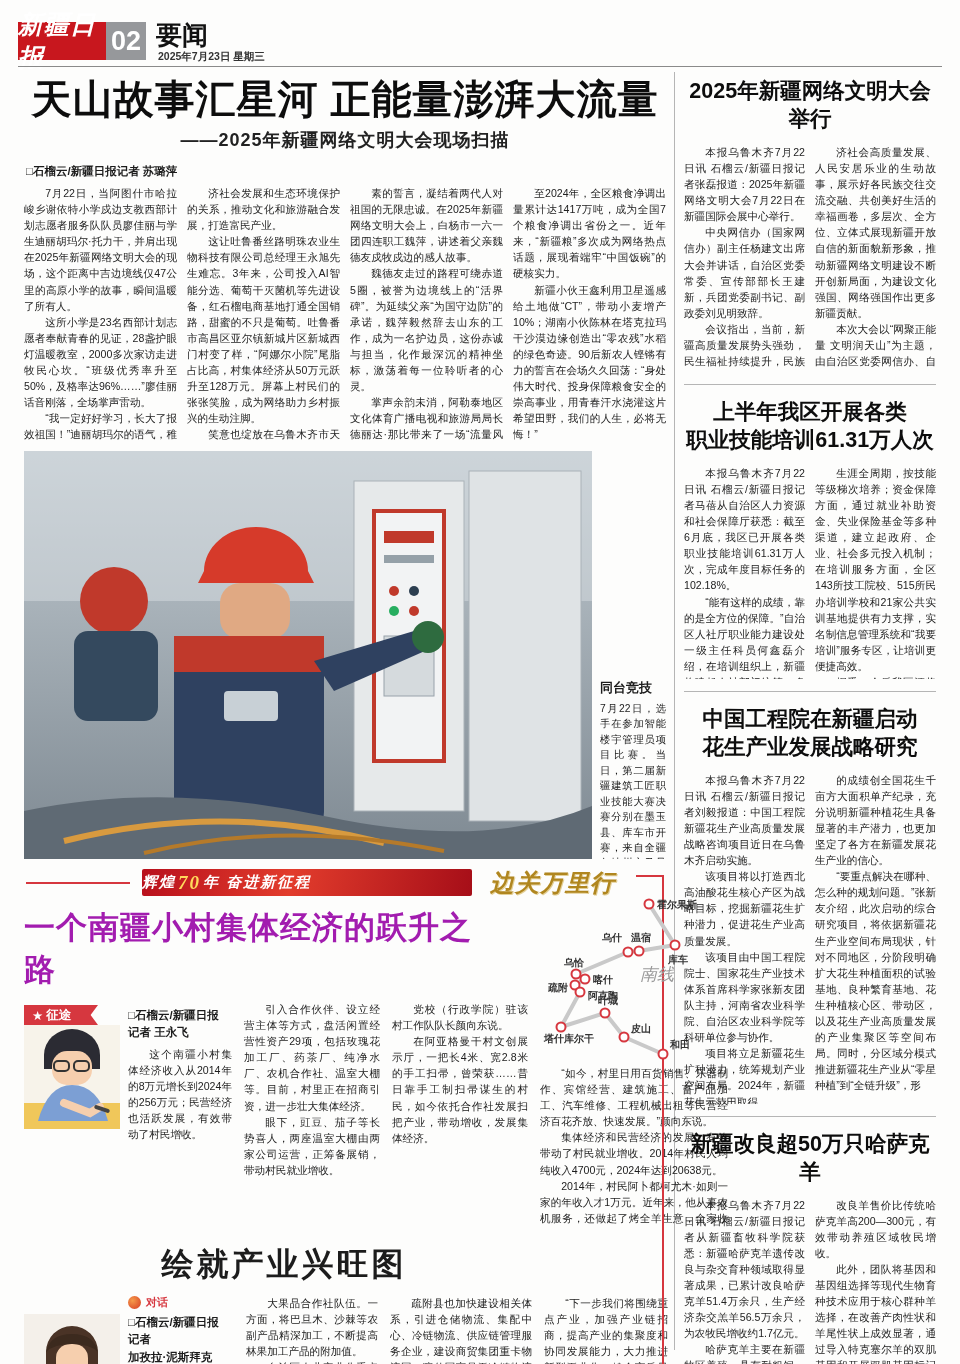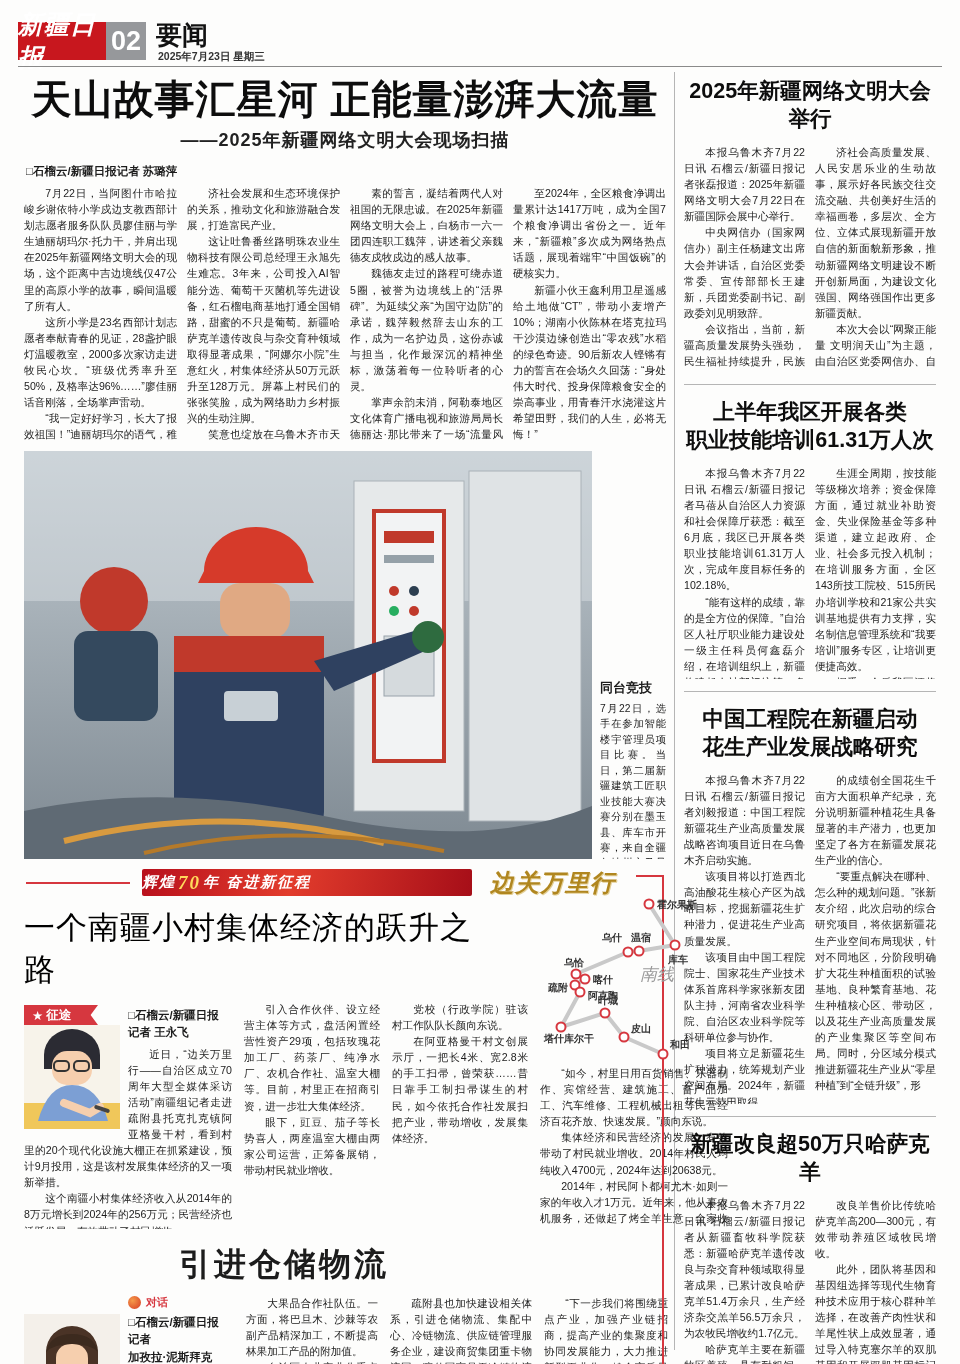--- a/index.html
+++ b/index.html
@@ -43,21 +43,21 @@
   .banner-row{position:relative;height:30px;}
   .banner-dash{position:absolute;left:2px;top:13px;width:104px;border-top:2px solid #d6373f;}
   .banner{position:absolute;left:118px;top:0;width:330px;height:27px;
           background:linear-gradient(100deg,#b8101c,#e23c2c 45%,#a60e18);border-radius:2px;
           display:flex;align-items:center;justify-content:flex-start;color:#fff;font-weight:bold;
           font-style:italic;font-size:15px;letter-spacing:2px;}
   .banner .y70{color:#ffd95c;font-size:19px;font-family:"Liberation Serif",serif;margin:0 2px;}
   .series-logo{position:absolute;left:466px;top:-2px;font-family:"Liberation Serif","DejaVu Serif",serif;
                font-style:italic;font-weight:bold;font-size:24px;color:#b0861f;letter-spacing:1px;
                text-shadow:1px 1px 0 #e3cf96;}
-  .feat-head{font-size:31px;font-weight:normal;color:#000000;margin:8px 0 10px;letter-spacing:1px;width:470px;}
+  .feat-head{font-size:31px;font-weight:bold;color:#a21caf;margin:8px 0 10px;letter-spacing:1px;width:470px;}
   .feat-cols{display:flex;gap:12px;height:228px;}
   .fcol1{width:208px;flex:none;overflow:hidden;}
   .fcol2,.fcol3{width:136px;flex:none;overflow:hidden;}
   .fcol4{width:188px;flex:none;overflow:hidden;margin-top:-116px;}
   .fcol1 p,.fcol2 p,.fcol3 p,.fcol4 p{margin:0;text-indent:2em;font-size:10.6px;line-height:1.52;text-align:justify;}
   .pennant{width:66px;height:20px;background:#d6373f;color:#fff;font-size:12.5px;font-weight:bold;
            display:flex;align-items:center;gap:3px;padding-left:8px;clip-path:polygon(0 0,100% 0,90% 50%,100% 100%,0 100%);}
   .avatar-box{float:left;width:96px;margin:4px 8px 2px 0;}
   .feat-byline{font-size:11.5px;font-weight:bold;line-height:1.5;margin:6px 0 4px 104px;}
   .map-box{width:188px;height:180px;position:relative;}
@@ -104,21 +104,21 @@
         <div class="ma-sub">——2025年新疆网络文明大会现场扫描</div>
         <div class="ma-byline">□石榴云/新疆日报记者 苏璐萍</div>
         <div class="body-cols ma-body">
           <div class="col">
               <p>7月22日，当阿图什市哈拉峻乡谢依特小学戍边支教西部计划志愿者服务队队员廖佳丽与学生迪丽胡玛尔·托力干，并肩出现在2025年新疆网络文明大会的现场，这个距离中吉边境线仅47公里的高原小学的故事，瞬间温暖了所有人。</p>
               <p>这所小学是23名西部计划志愿者奉献青春的见证，28盏护眼灯温暖教室，2000多次家访走进牧民心坎。“班级优秀率升至50%，及格率达96%……”廖佳丽话音刚落，全场掌声雷动。</p>
               <p>“我一定好好学习，长大了报效祖国！”迪丽胡玛尔的语气，稚嫩中透出坚定。</p>
             </div>
           <div class="col">
               <p>济社会发展和生态环境保护的关系，推动文化和旅游融合发展，打造富民产业。</p>
-              <p>这让吐鲁番丝路明珠农业生物科技有限公司总经理王永旭先生难忘。3年来，公司投入AI智能分选、葡萄干灭菌机等先进设备，红石榴电商基地打通全国销路，甜蜜的不只是葡萄。新疆哈萨克羊遗传改良与杂交育种领域取得显著成果，“阿娜尔小院”生意红火，村集体经济从50万元跃升至128万元。屏幕上村民们的张张笑脸，成为网络助力乡村振兴的生动注脚。</p>
+              <p>这让吐鲁番丝路明珠农业生物科技有限公司总经理王永旭先生难忘。3年来，公司投入AI智能分选、葡萄干灭菌机等先进设备，红石榴电商基地打通全国销路，甜蜜的不只是葡萄。吐鲁番市高昌区亚尔镇新城片区新城西门村变了样，“阿娜尔小院”尾脂占比高，村集体经济从50万元跃升至128万元。屏幕上村民们的张张笑脸，成为网络助力乡村振兴的生动注脚。</p>
               <p>笑意也绽放在乌鲁木齐市天山区二道桥街道固原巷社区居民阿布来提·吐尔逊的脸上。2022年7月，习近平总书记来到固原巷社区，在阿布来提·吐尔逊家中，仔细察看客厅、卧室、厨房等，同一家人围</p>
             </div>
           <div class="col">
               <p>素的誓言，凝结着两代人对祖国的无限忠诚。在2025年新疆网络文明大会上，白杨市一六一团四连职工魏萍，讲述着父亲魏德友戍牧戍边的感人故事。</p>
               <p>魏德友走过的路程可绕赤道5圈，被誉为边境线上的“活界碑”。为延续父亲“为国守边防”的承诺，魏萍毅然辞去山东的工作，成为一名护边员，这份赤诚与担当，化作最深沉的精神坐标，激荡着每一位聆听者的心灵。</p>
               <p>掌声余韵未消，阿勒泰地区文化体育广播电视和旅游局局长德丽达·那比带来了一场“流量风暴”：“一部《我的阿勒泰》斩获全网热搜142亿次浏览量！”如今，还原剧情的“影视同款”旅游线路深受游客喜爱，萌态可掬的小马“阿TAI”IP迅速走红，</p>
             </div>
           <div class="col">
               <p>至2024年，全区粮食净调出量累计达1417万吨，成为全国7个粮食净调出省份之一。近年来，“新疆粮”多次成为网络热点话题，展现着端牢“中国饭碗”的硬核实力。</p>
               <p>新疆小伙王鑫利用卫星遥感给土地做“CT”，带动小麦增产10%；湖南小伙陈林在塔克拉玛干沙漠边缘创造出“零农残”水稻的绿色奇迹。90后新农人铿锵有力的誓言在会场久久回荡：“身处伟大时代、投身保障粮食安全的崇高事业，用青春汗水浇灌这片希望田野，我们的人生，必将无悔！”</p>
@@ -207,21 +207,20 @@
                   <path d="M14 96 q10 -36 34 -36 q26 0 36 36 z" fill="#7c9fd4"></path>
                   <path d="M40 78 l26 10 l10 -6" stroke="#f6cfae" stroke-width="8" fill="none" stroke-linecap="round"></path>
                   <rect x="70" y="82" width="16" height="4" rx="2" fill="#444" transform="rotate(18 78 84)"></rect>
                 </svg>
               </div>
               <div class="feat-byline">
                 <div>□石榴云/新疆日报</div>
                   <div>记者 王永飞</div>
               </div>
               <div>
-                  <p>近日，“边关万里行——自治区成立70周年大型全媒体采访活动”南疆组记者走进疏附县托克扎克镇阿亚格曼干村，看到村里的20个现代化设施大棚正在抓紧建设，预计9月投用，这是该村发展集体经济的又一项新举措。</p>
                   <p>这个南疆小村集体经济收入从2014年的8万元增长到2024年的256万元；民营经济也活跃发展，有效带动了村民增收。</p>
                 </div>
             </div>
             <div class="fcol2">
                 <p>引入合作伙伴、设立经营主体等方式，盘活闲置经营性资产29项，包括玫瑰花加工厂、药茶厂、纯净水厂、农机合作社、温室大棚等。目前，村里正在招商引资，进一步壮大集体经济。</p>
                 <p>眼下，豇豆、茄子等长势喜人，两座温室大棚由两家公司运营，正筹备展销，带动村民就业增收。</p>
               </div>
             <div class="fcol3">
                 <p>党校（行政学院）驻该村工作队队长颜向东说。</p>
                 <p>在阿亚格曼干村文创展示厅，一把长4米、宽2.8米的手工扫帚，曾荣获……昔日靠手工制扫帚谋生的村民，如今依托合作社发展扫把产业，带动增收，发展集体经济。</p>
@@ -260,21 +259,21 @@
               <div class="map-text">
                   <p>“如今，村里日用百货销售、乐器制作、宾馆经营、建筑施工、畜产品加工、汽车维修、工程机械出租等民营经济百花齐放、快速发展。”颜向东说。</p>
                   <p>集体经济和民营经济的发展，有效带动了村民就业增收。2014年村民人均纯收入4700元，2024年达到20638元。</p>
                   <p>2014年，村民阿卜都柯尤木·如则一家的年收入才1万元。近年来，他从事农机服务，还做起了烤全羊生意，全家收入达11万元。“好政策让我走上了增收致富路。”</p>
                 </div>
             </div>
           </div>
         </div>
 
         <div>
-          <div class="bot-head">引进仓储物流</div>
+          <div class="bot-head">绘就产业兴旺图</div>
           <div class="bot-cols">
             <div class="bcol1">
               <div class="dialog-label">
                 <span class="dialog-dot"></span>
                 <span>对话</span>
               </div>
               <div class="avatar-box">
                 <svg width="96" height="108" viewBox="0 0 96 108">
                   <rect width="96" height="108" fill="#f4f0ea"></rect>
                   <path d="M22 38 a26 26 0 0 1 52 0 v22 a10 10 0 0 1 -10 8 h-32 a10 10 0 0 1 -10 -8 z" fill="#4a3326"></path>

